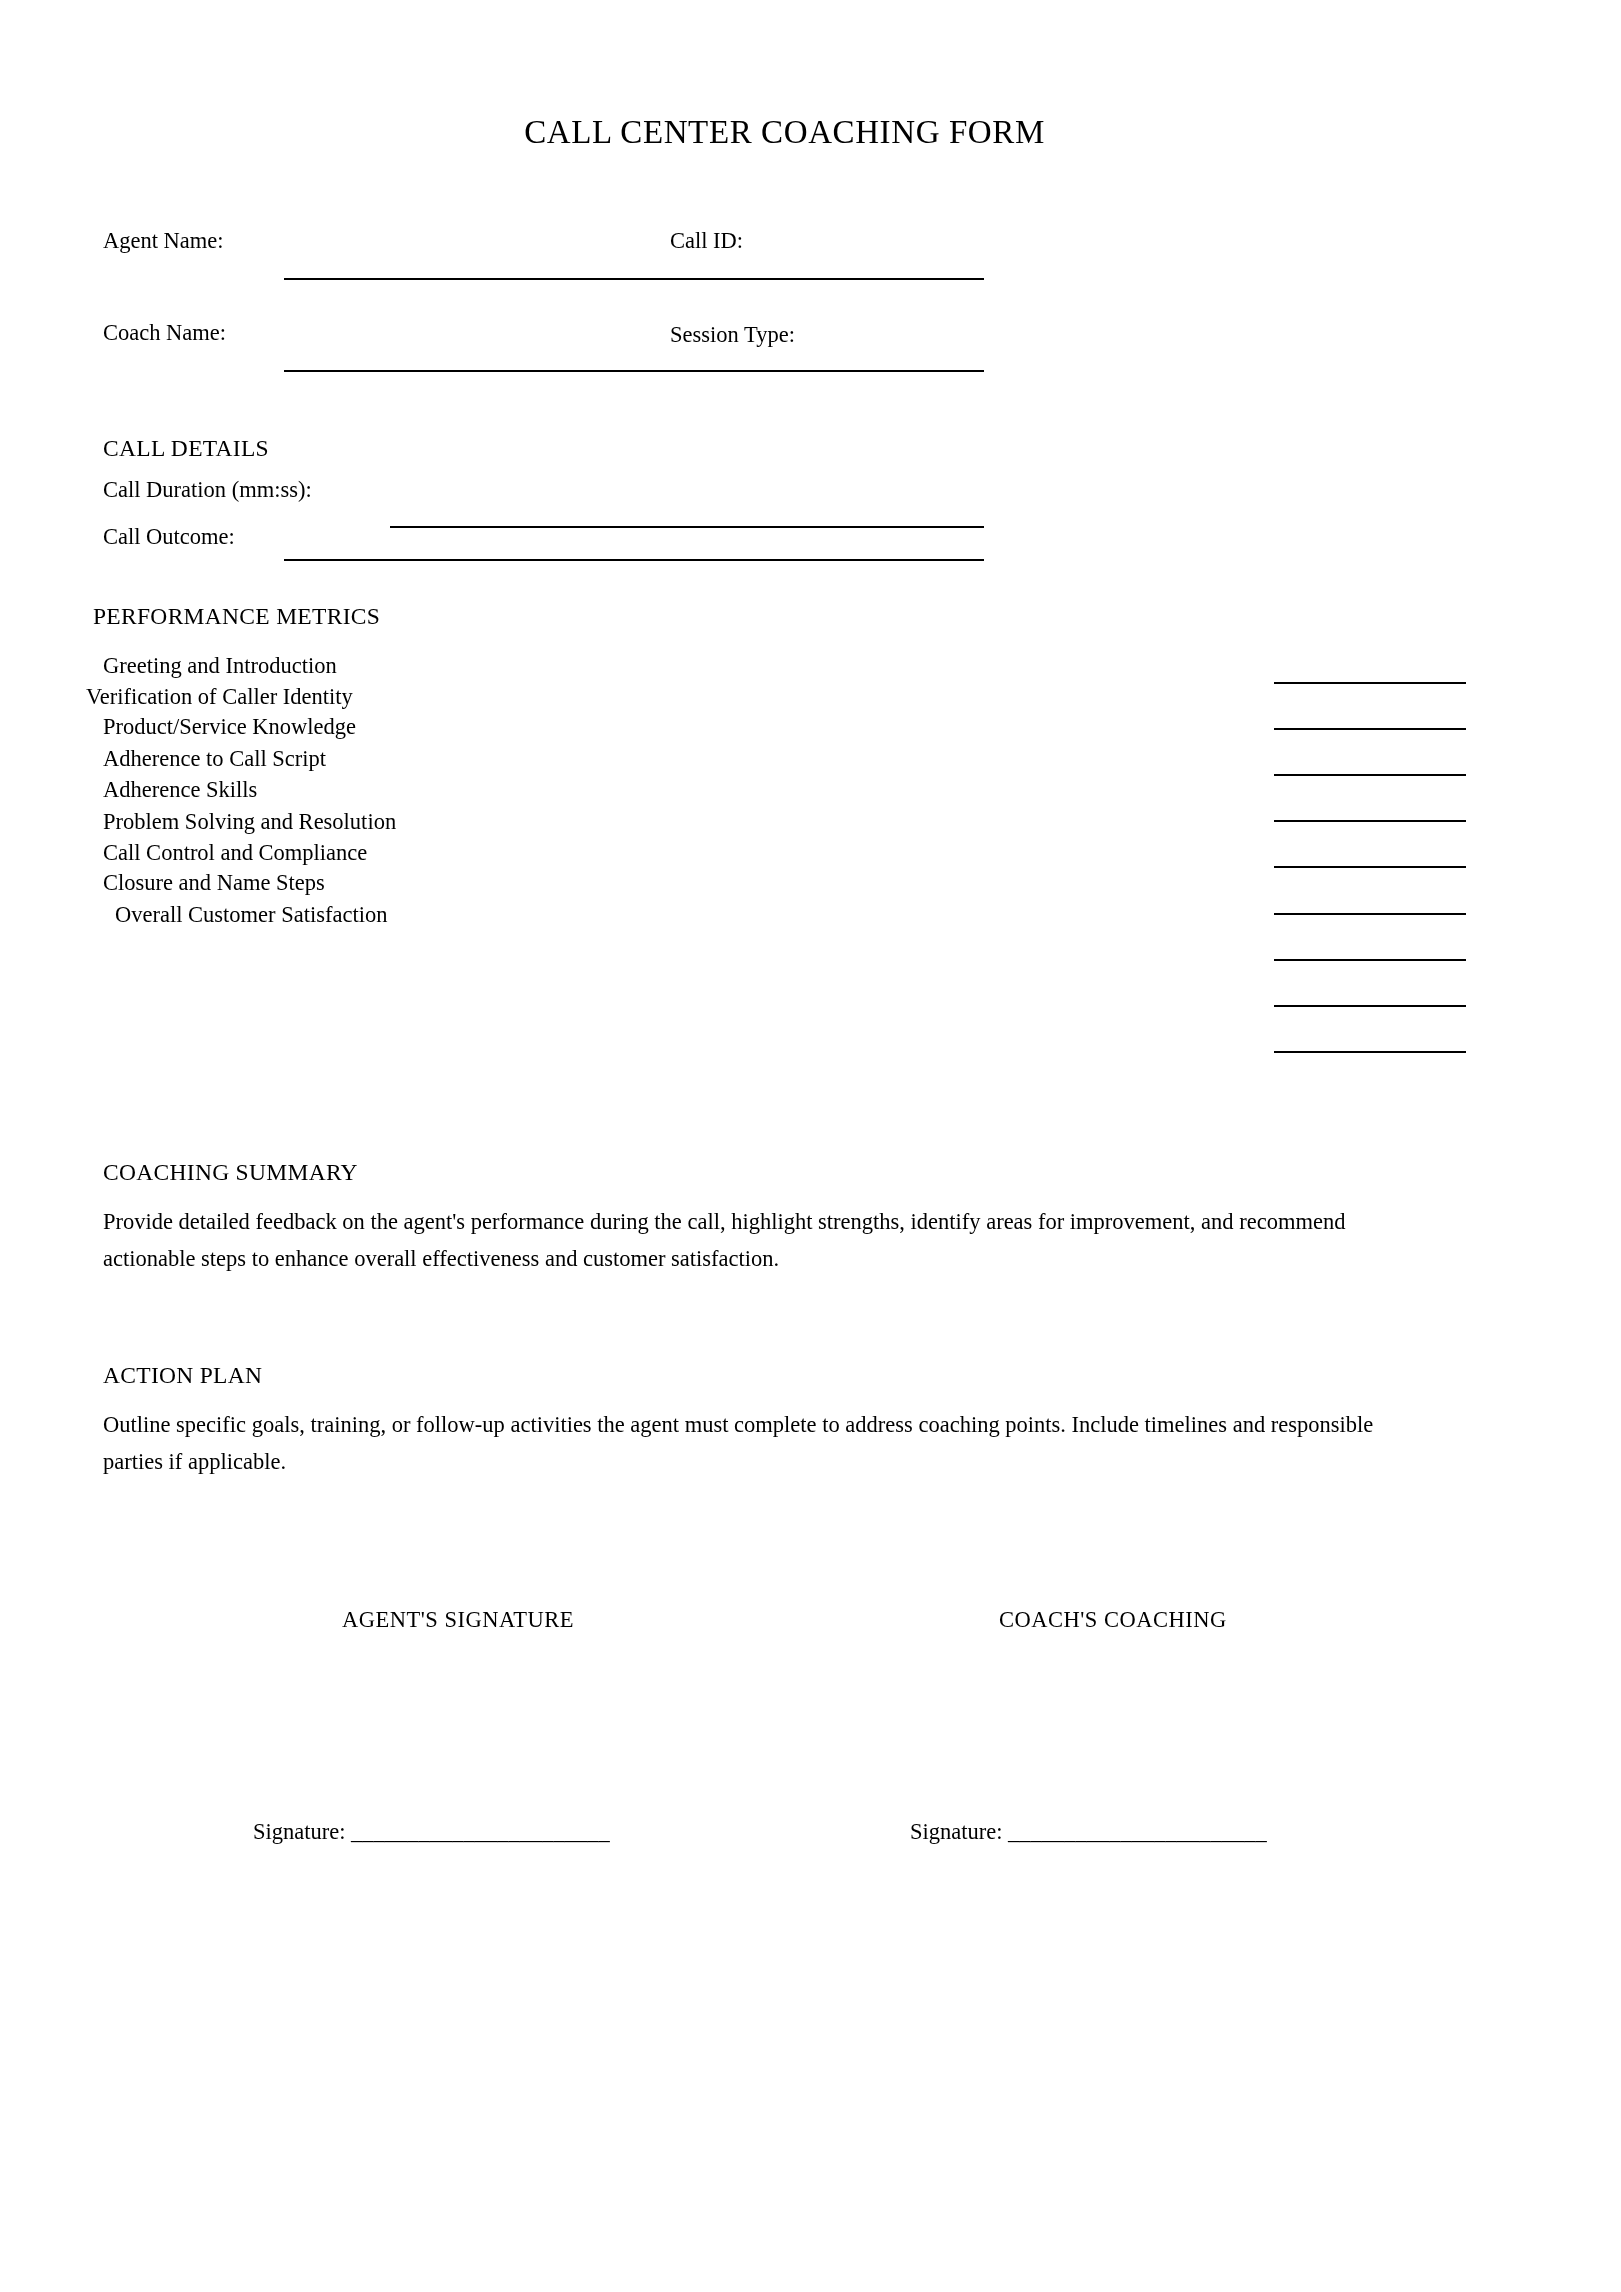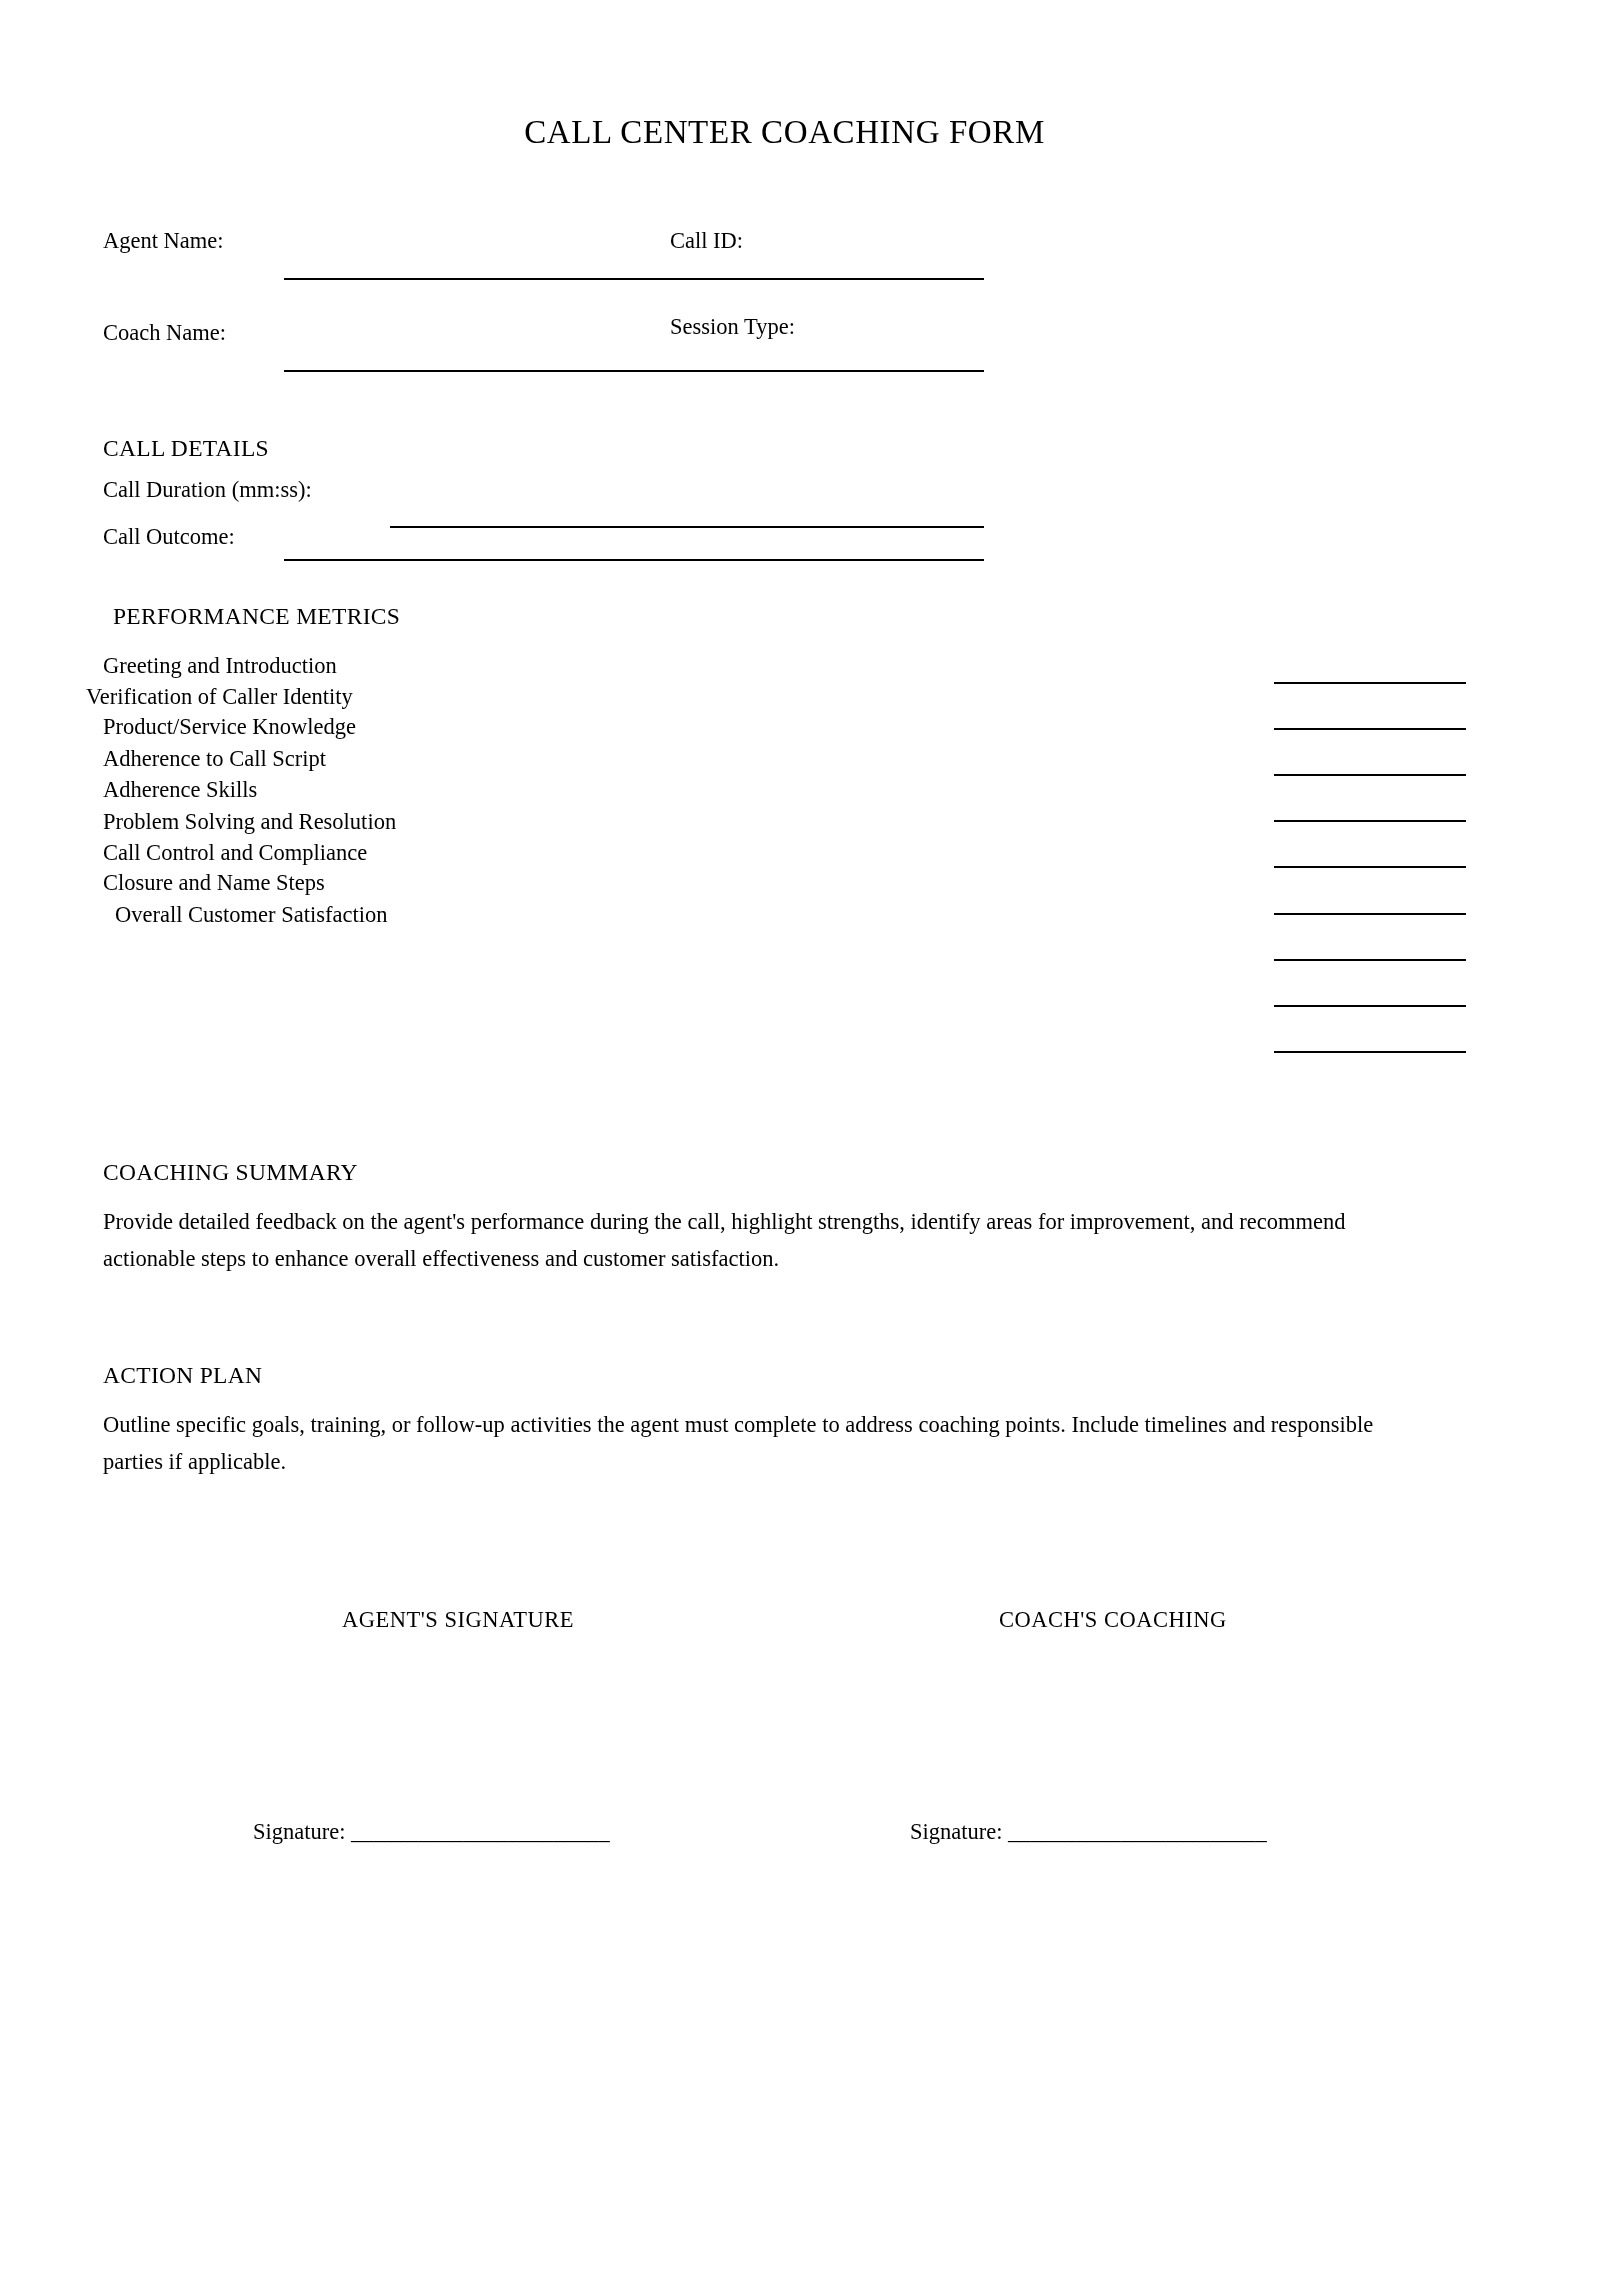--- a/index.html
+++ b/index.html
@@ -92,31 +92,31 @@
   <div class="lbl" style="left:103px; top:230px;">Agent Name:</div>
 
   <div class="rule" style="left:284px; top:278px; width:700px;"></div>
 
   <div class="lbl" style="left:670px; top:230px;text-align:right;">Call ID:</div>
 
   <div class="lbl" style="left:103px; top:322px;">Coach Name:</div>
 
   <div class="rule" style="left:284px; top:370px; width:700px;"></div>
 
-  <div class="lbl" style="left:670px; top:316px;">Session Type:</div>
+  <div class="lbl" style="left:670px; top:324px;">Session Type:</div>
 
   <div class="section-head" style="left:103px; top:437px;">CALL DETAILS</div>
 
   <div class="lbl" style="left:103px; top:479px;">Call Duration (mm:ss):</div>
   <div class="rule" style="left:390px; top:526px; width:594px;"></div>
 
   <div class="lbl" style="left:103px; top:526px;">Call Outcome:</div>
   <div class="rule" style="left:284px; top:559px; width:700px;"></div>
 
-  <div class="section-head" style="left:113px; top:605px;">PERFORMANCE METRICS</div>
+  <div class="section-head" style="left:93px; top:605px;">PERFORMANCE METRICS</div>
 
   <div class="lbl" style="left:103px; top:655px;">Greeting and Introduction</div>
   <div class="rule" style="left:1274px; top:682px; width:192px;"></div>
 
   <div class="lbl" style="left:86px; top:686px;">Verification of Caller Identity</div>
   <div class="rule-thin" style="left:1274px; top:728px; width:192px;"></div>
 
   <div class="lbl" style="left:103px; top:716px;">Product/Service Knowledge</div>
   <div class="rule" style="left:1274px; top:774px; width:192px;"></div>
 

